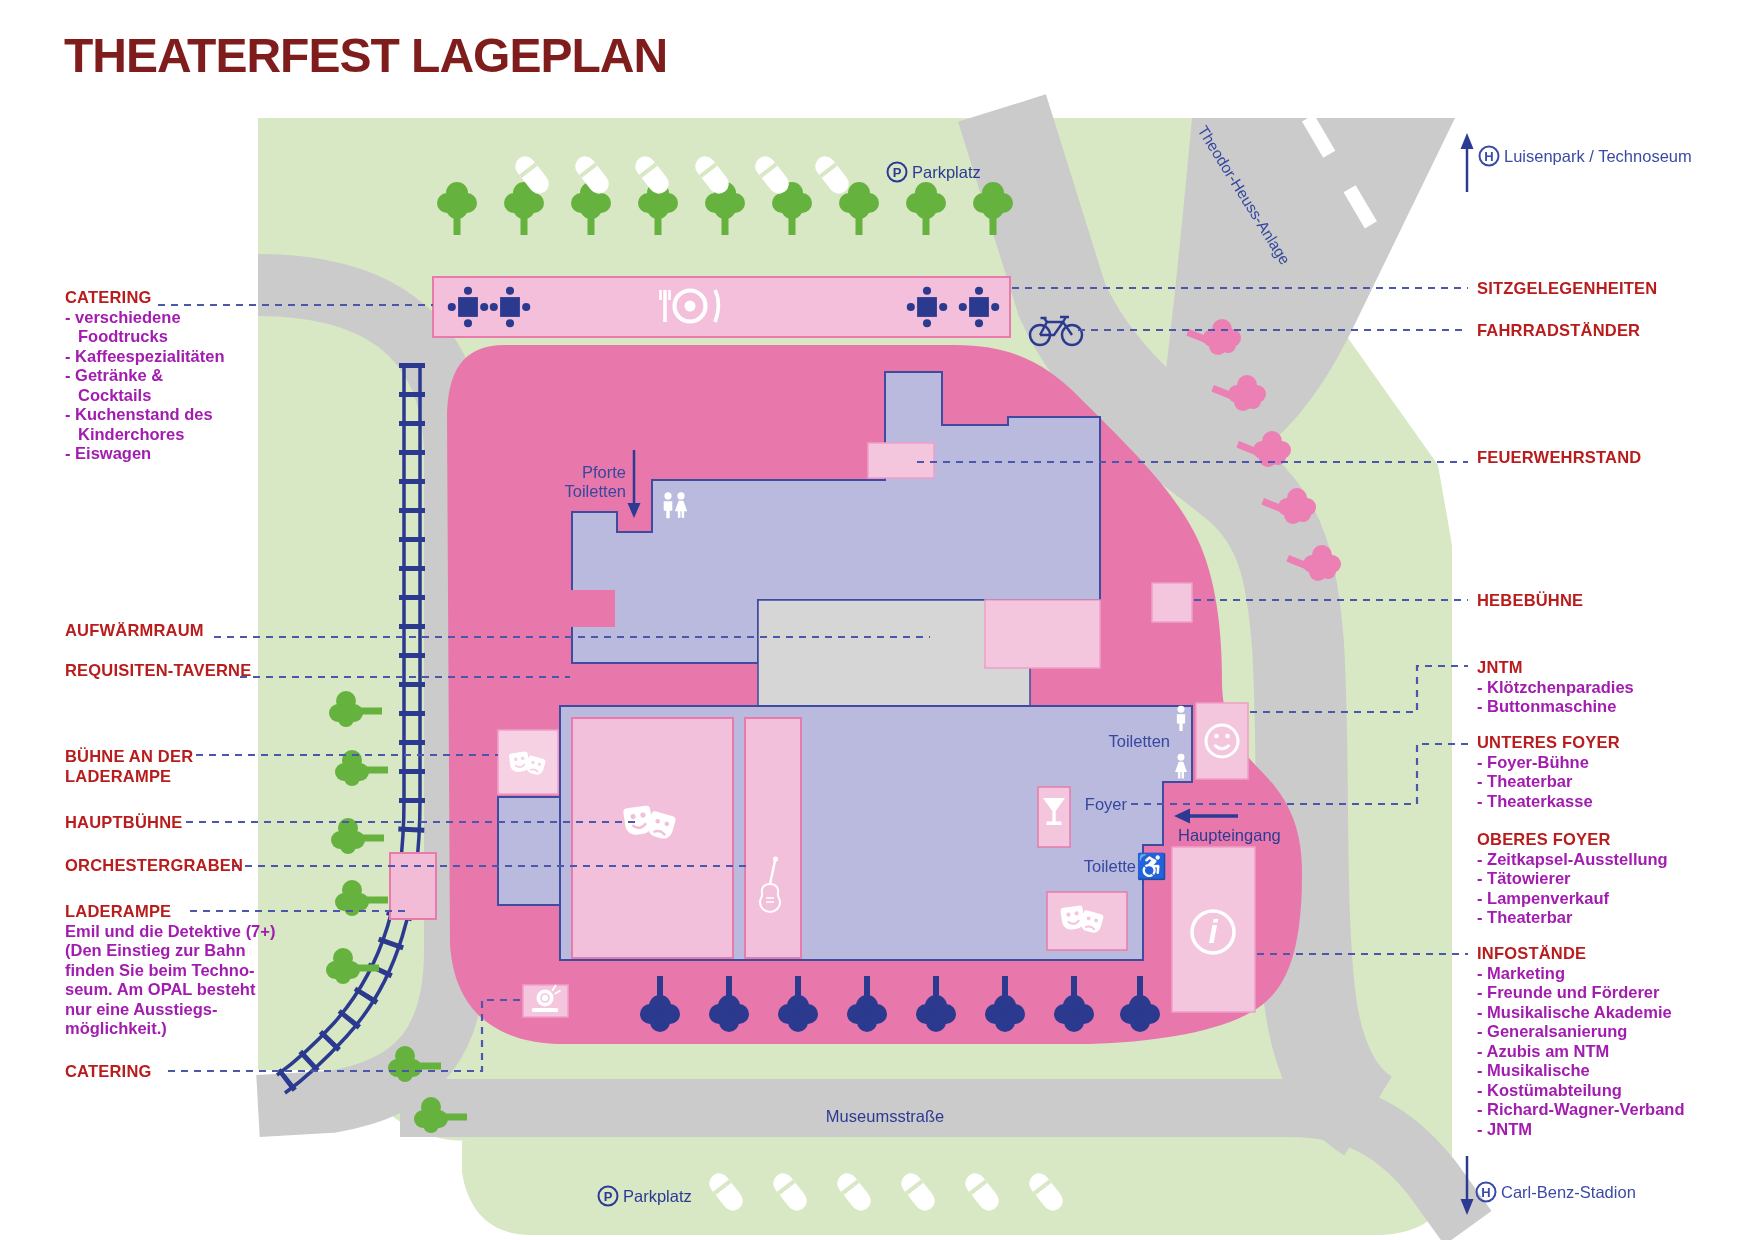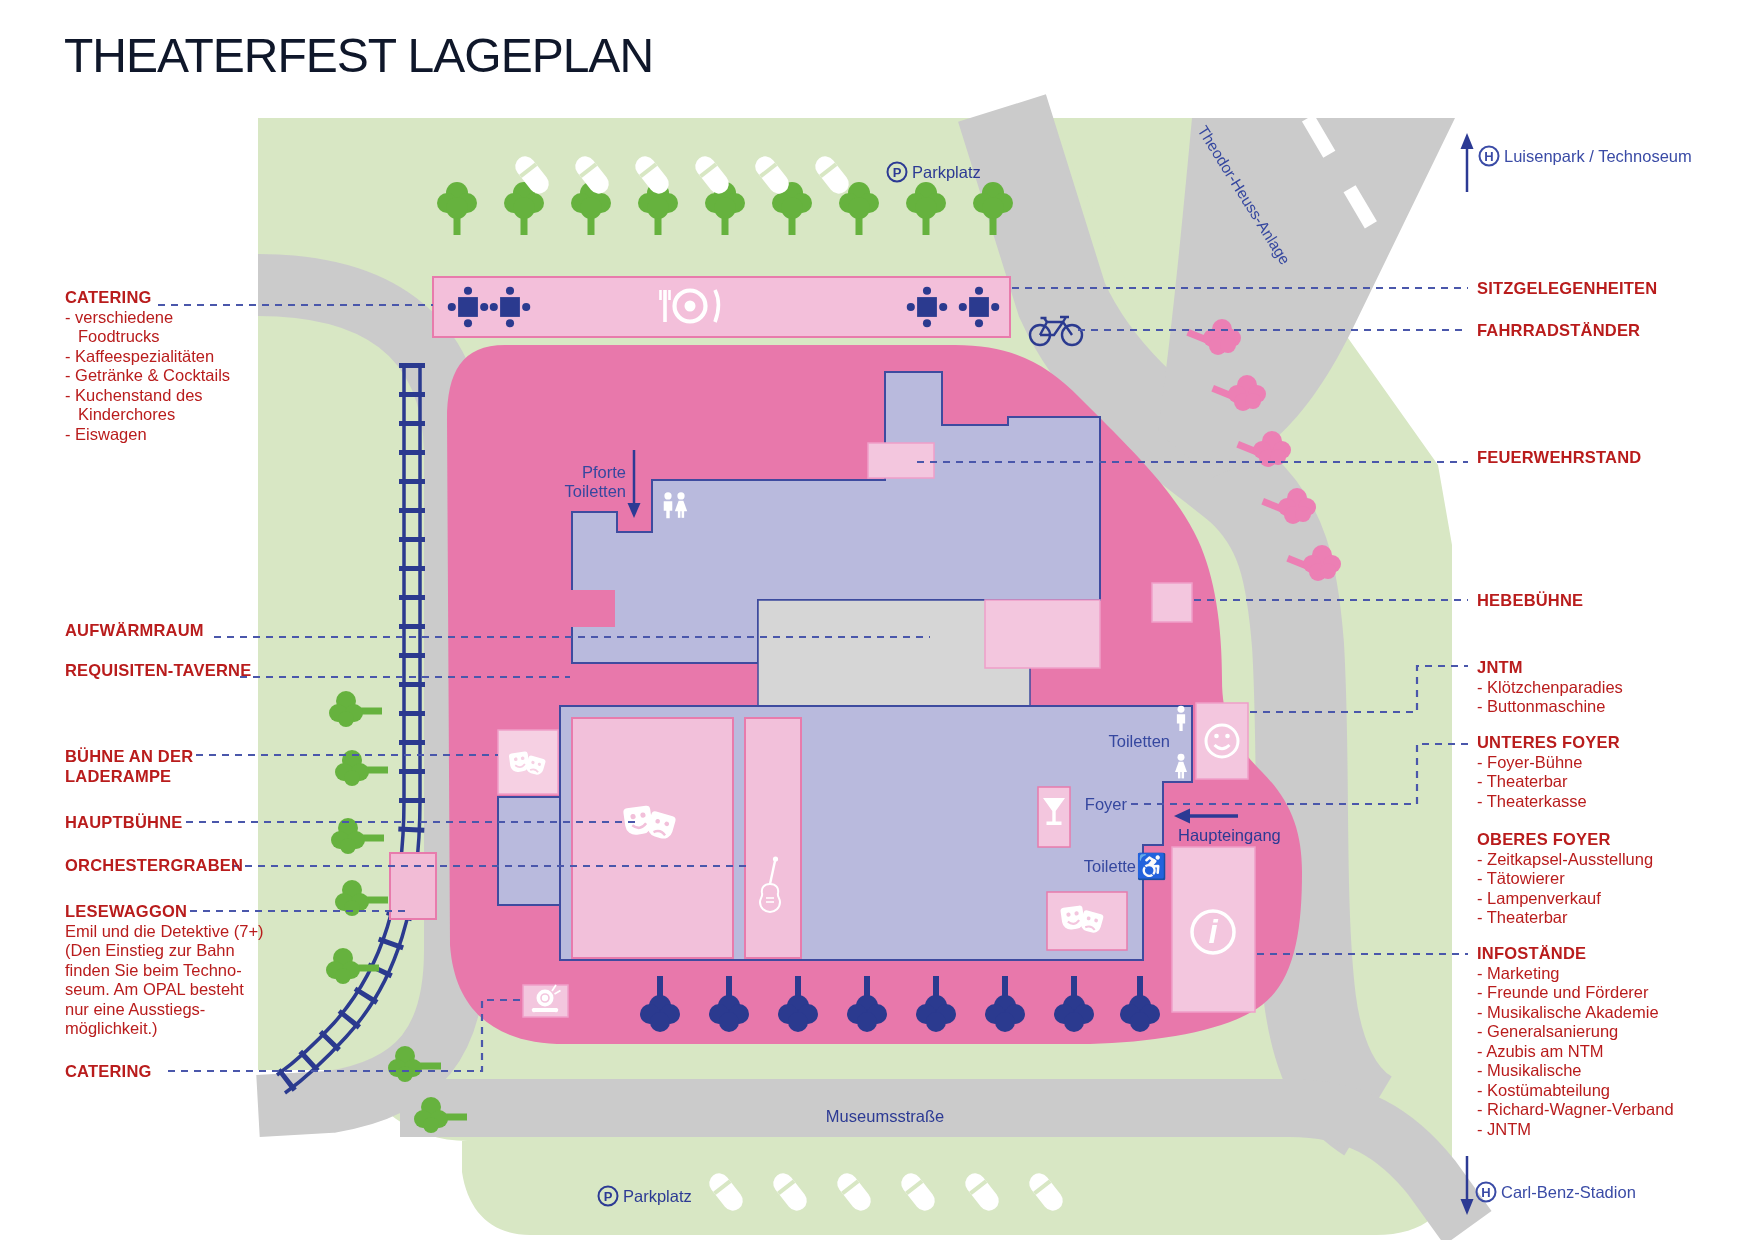--- a/index.html
+++ b/index.html
@@ -1,22 +1,22 @@
 <!DOCTYPE html>
 <html><head>
 <meta charset="utf-8">
 <style>
   html,body{margin:0;padding:0}
   body{width:1748px;height:1240px;position:relative;background:#fff;
        font-family:"Liberation Sans",sans-serif;overflow:hidden}
-  .page-title{position:absolute;left:64px;top:28px;font-size:48px;font-weight:normal;
-              color:#0f172a;letter-spacing:-1px;white-space:nowrap}
+  .page-title{position:absolute;left:64px;top:28px;font-size:48px;font-weight:bold;
+              color:#7f1d1d;letter-spacing:-1px;white-space:nowrap}
   .lab{position:absolute;color:#2c3a94;font-size:16.5px;line-height:19.5px}
   .hdr{font-weight:bold;letter-spacing:.2px;color:#b91c1c}
-  .itm{color:#b91c1c;font-weight:normal}
+  .itm{color:#a21caf;font-weight:bold}
   .hang{padding-left:13px;text-indent:-13px}
   svg.map{position:absolute;left:0;top:0}
   svg text{font-family:"Liberation Sans",sans-serif}
 </style>
 </head>
 <body>
 
 <svg class="map" width="1748" height="1240" viewBox="0 0 1748 1240">
   <defs>
     <g id="def-tree-up">
@@ -321,21 +321,21 @@
   <div class="itm hang">- Getränke &amp; Cocktails</div>
   <div class="itm hang">- Kuchenstand des Kinderchores</div>
   <div class="itm hang">- Eiswagen</div>
 </div>
 <div class="lab hdr" style="left:65px;top:621px">AUFWÄRMRAUM</div>
 <div class="lab hdr" style="left:65px;top:661px">REQUISITEN-TAVERNE</div>
 <div class="lab hdr" style="left:65px;top:747px;width:150px">BÜHNE AN DER LADERAMPE</div>
 <div class="lab hdr" style="left:65px;top:813px">HAUPTBÜHNE</div>
 <div class="lab hdr" style="left:65px;top:856px">ORCHESTERGRABEN</div>
 <div class="lab" style="left:65px;top:902px;width:230px">
-  <div class="hdr">LESEWAGGON</div>
+  <div class="hdr">LADERAMPE</div>
   <div class="itm">Emil und die Detektive (7+)</div>
   <div class="itm">(Den Einstieg zur Bahn</div>
   <div class="itm">finden Sie beim Techno-</div>
   <div class="itm">seum. Am OPAL besteht</div>
   <div class="itm">nur eine Ausstiegs-</div>
   <div class="itm">möglichkeit.)</div>
 </div>
 <div class="lab hdr" style="left:65px;top:1062px">CATERING</div>
 
 <div class="lab hdr" style="left:1477px;top:279px">SITZGELEGENHEITEN</div>

